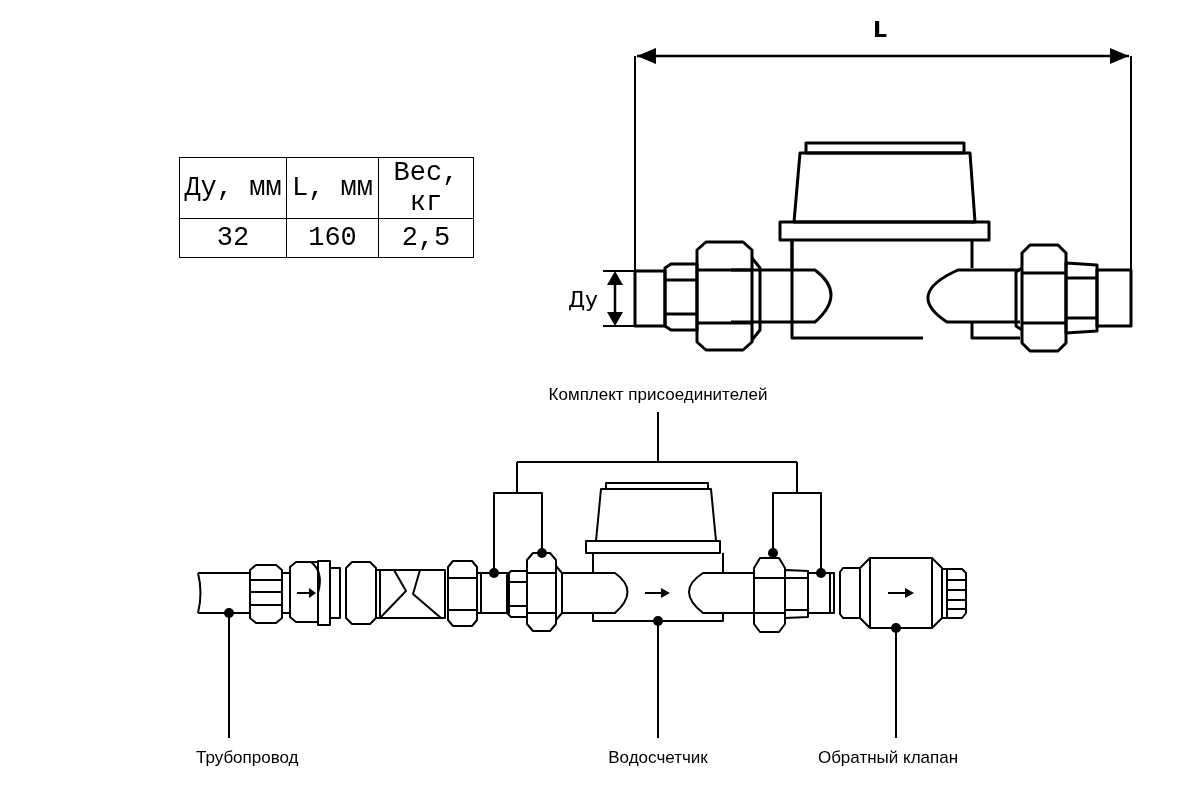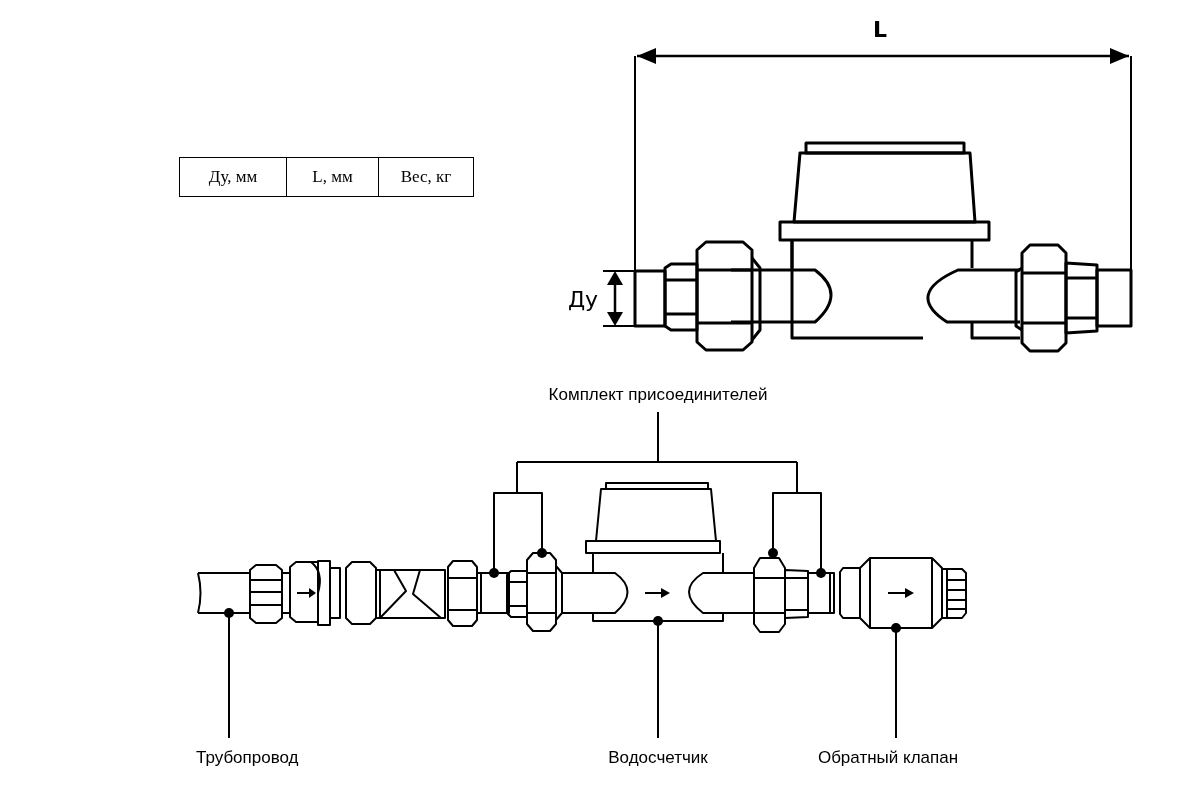--- a/index.html
+++ b/index.html
@@ -1,37 +1,42 @@
 <!DOCTYPE html>
 <html><head>
   <meta charset="utf-8">
   <style>
     html, body { margin: 0; padding: 0; background: #ffffff; }
     body { width: 1200px; height: 800px; position: relative; overflow: hidden; font-family: "Liberation Sans", sans-serif; }
-    .spec-table { position: absolute; left: 179px; top: 157px; border-collapse: collapse; font-family: Liberation Serif, serif; font-size: 17px; color: #000; }
+    .spec-table { position: absolute; left: 179px; top: 157px; border-collapse: collapse; font-family: Liberation Mono, monospace; font-size: 27px; color: #000; }
     .spec-table td { border: 1px solid #000; padding: 0; height: 38px; text-align: center; }
     .spec-table td.c0 { width: 106px; }
     .spec-table td.c1 { width: 91px; text-align: center; }
     .spec-table td.c2 { width: 94px; margin-left: 45px; }
     svg.drawing { position: absolute; left: 0; top: 0; }
     .lbl { font-family: "Liberation Sans", sans-serif; font-size: 17px; fill: #000; }
     .lbl-cond { font-family: "Liberation Sans", sans-serif; font-size: 17px; fill: #000; }
     .dim-big { font-family: "DejaVu Sans", sans-serif; font-size: 22px; font-weight: bold; fill: #000; }
     .dim-du { font-family: "DejaVu Sans", sans-serif; font-size: 22px; fill: #000; }
   </style>
 </head>
 <body>
 
 <table class="spec-table">
   <tbody>
       <tr>
     <td class="c0">Ду, мм</td>
     <td class="c1">L, мм</td>
     <td class="c2">Вес, кг</td>
   </tr>
+  <tr>
+    <td class="c0">32</td>
+    <td class="c1">160</td>
+    <td class="c2">2,5</td>
+  </tr>
 </tbody>
   </table>
 
 <svg class="drawing" width="1200" height="800" viewBox="0 0 1200 800">
   <defs>
     <marker id="arrowEnd" viewBox="0 0 10 10" refX="9" refY="5" markerWidth="7" markerHeight="7" orient="auto">
       <path d="M0,0 L10,5 L0,10 z" fill="#000"></path>
     </marker>
     <marker id="arrowStart" viewBox="0 0 10 10" refX="1" refY="5" markerWidth="7" markerHeight="7" orient="auto">
       <path d="M10,0 L0,5 L10,10 z" fill="#000"></path>

